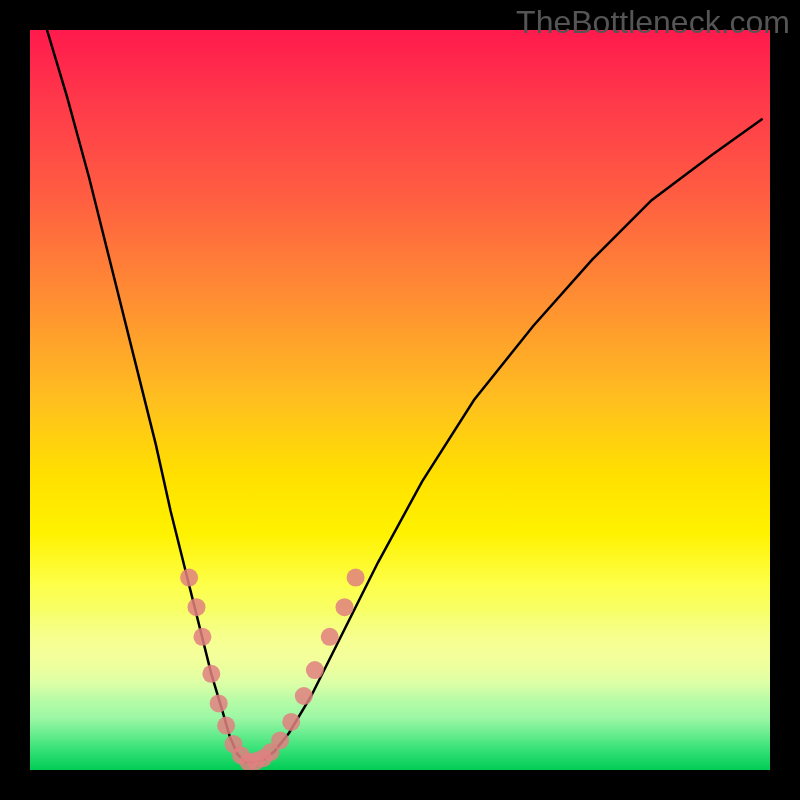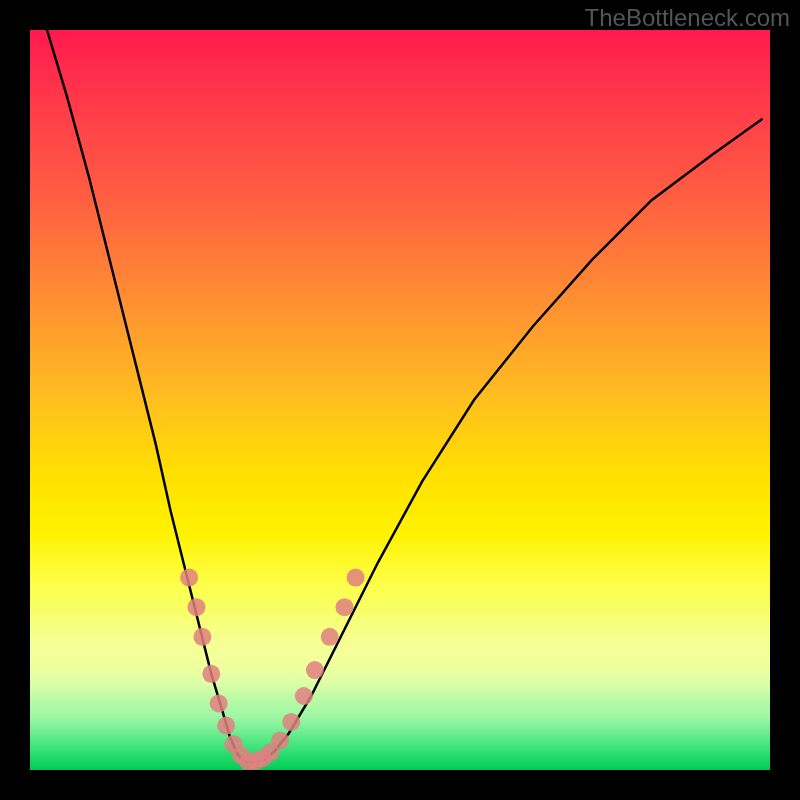--- a/index.html
+++ b/index.html
@@ -15,21 +15,21 @@
     height: 800px;
     background: #000;
     position: relative;
     box-sizing: border-box;
   }
   .watermark {
     position: absolute;
     top: 4px;
     right: 10px;
     color: #555;
-    font-size: 24px;
+    font-size: 32px;
     font-weight: 500;
     letter-spacing: 0px;
     z-index: 5;
   }
   .plot-area {
     position: absolute;
     left: 30px;
     top: 30px;
     width: 740px;
     height: 740px;

